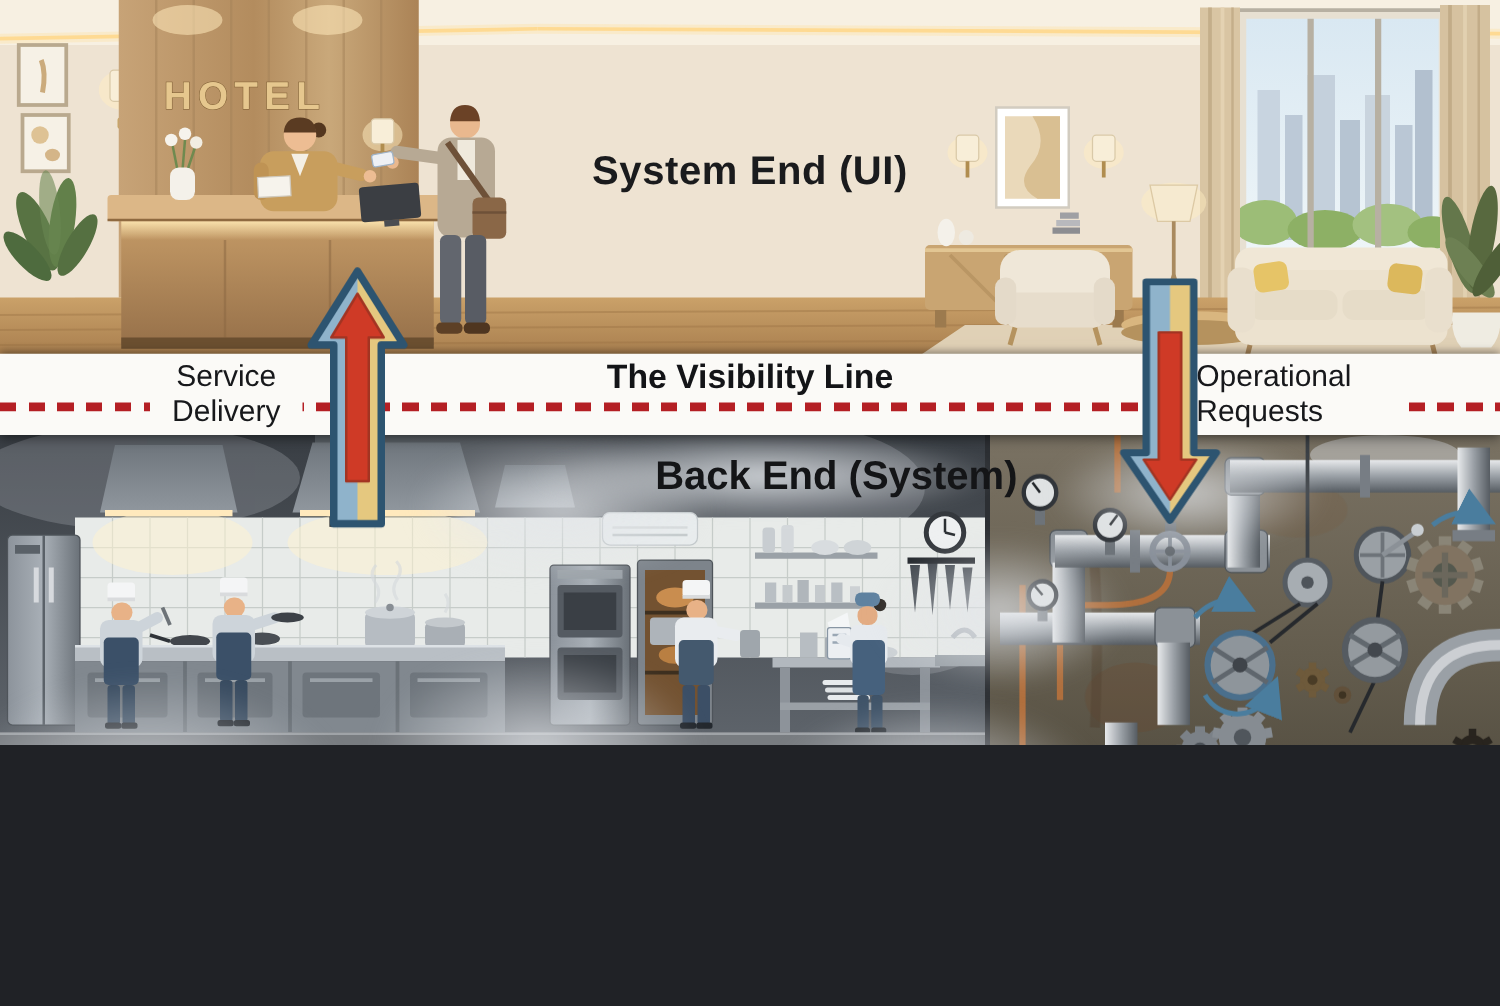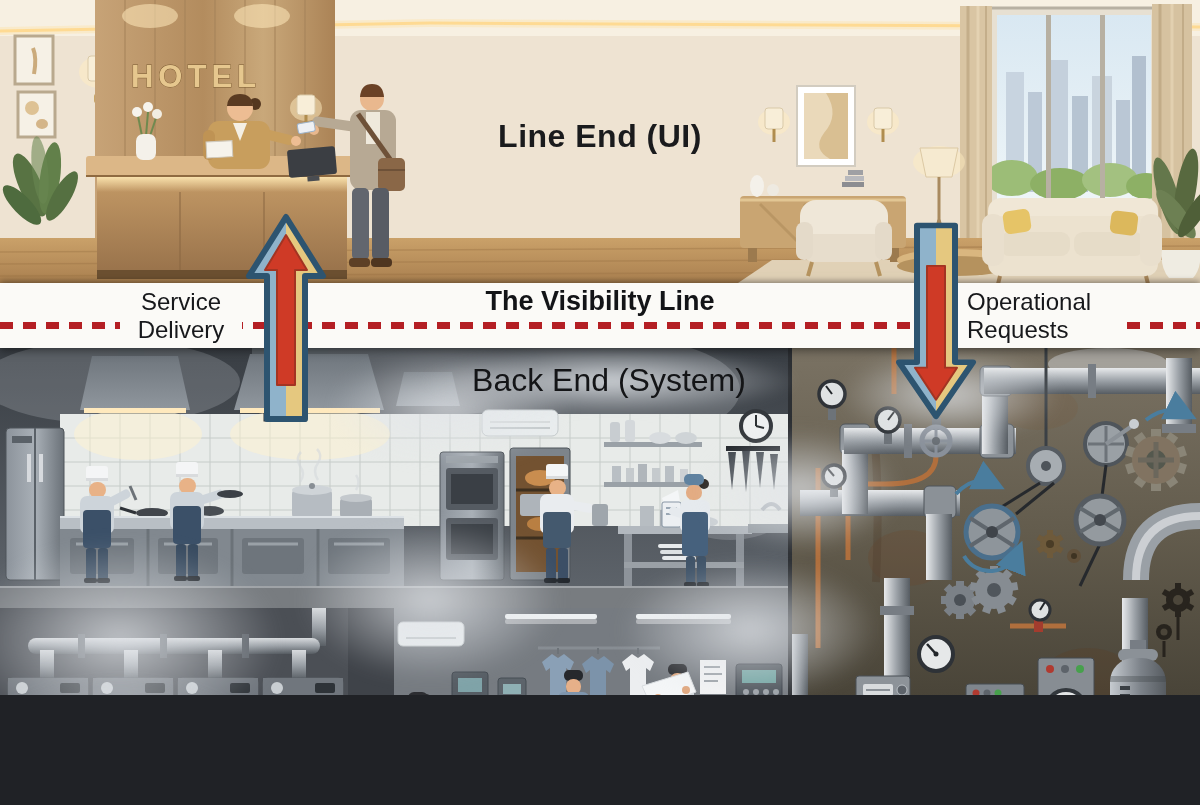--- a/index.html
+++ b/index.html
@@ -2,39 +2,39 @@
 <html style="--dash-red: #b41f24; --band-bg: #fbfaf7; --title-text: #1a1b1d; --arrow-outline: #2d5470; --arrow-blue: #8fb3cb; --arrow-tan: #e5c87f; --arrow-red: #cf3a26; --lobby-wall: #efe5d4; --backend-wall: #454a51;"><head>
 <meta charset="utf-8">
 <style>
   :root{
     --dash-red:#b41f24; --band-bg:#fbfaf7; --title-text:#1a1b1d;
     --arrow-outline:#2d5470; --arrow-blue:#8fb3cb; --arrow-tan:#e5c87f; --arrow-red:#cf3a26;
     --lobby-wall:#efe5d4; --backend-wall:#454a51;
   }
   *{margin:0;padding:0;box-sizing:border-box}
   body{background:#202226;font-family:"Liberation Sans",sans-serif}
-  .stage{position:relative;width:1200px;height:695px;margin:0 auto;overflow:hidden;background:var(--lobby-wall)}
+  .stage{position:relative;width:1200px;height:596px;margin:0 auto;overflow:hidden;background:var(--lobby-wall)}
   .abs{position:absolute}
   
   .front-title{left:400px;top:118px;width:400px;text-align:center;font-size:32px;font-weight:bold;
     color:var(--title-text);letter-spacing:.5px;z-index:3}
-  .back-title{left:404px;top:362px;width:410px;text-align:center;font-size:32px;font-weight:normal;
+  .back-title{left:404px;top:362px;width:410px;text-align:right;font-size:32px;font-weight:bold;
     color:#141517;z-index:4}
   .title-halo{left:420px;top:348px;width:380px;height:66px;z-index:3;
     background:radial-gradient(closest-side,rgba(225,229,233,.85),rgba(225,229,233,0));filter:blur(6px)}
   .band{left:0;top:283px;width:1200px;height:65px;background:var(--band-bg);z-index:6;
     box-shadow:0 -2px 6px rgba(0,0,0,.28),0 3px 9px rgba(0,0,0,.4)}
   .band-title{position:absolute;left:0;top:3px;width:100%;text-align:center;font-size:27px;font-weight:bold;
     color:#131417}
   .dash-line{position:absolute;left:0;top:39px;width:100%;height:7px;
     background:repeating-linear-gradient(90deg,var(--dash-red) 0 13px,transparent 13px 23px)}
   .band-label{position:absolute;top:3px;height:59px;background:var(--band-bg);display:flex;align-items:center;
     font-size:24px;font-weight:normal;color:#17181b;line-height:1.15;z-index:2}
   .band-label.left{left:120px;width:122px;justify-content:center;text-align:center}
-  .band-label.right{left:953px;width:172px;justify-content:flex-start;text-align:left;padding-left:14px}
+  .band-label.right{left:953px;width:172px;justify-content:flex-start;text-align:left;padding-left:4px}
   
   .lobby-svg{left:0;top:0;z-index:1}
   .backend{left:0;top:348px;width:1200px;height:457px;background:var(--backend-wall);z-index:1}
   .scene{position:absolute}
   
   .arrow{z-index:8}
   .ar-out{fill:none;stroke:var(--arrow-outline);stroke-width:6;stroke-linejoin:round}
   .ar-tan{fill:var(--arrow-tan)} .ar-blue{fill:var(--arrow-blue)}
   .ar-red{fill:var(--arrow-red);stroke:#a33422;stroke-width:2;stroke-linejoin:round}
   
@@ -285,21 +285,21 @@
     </g>
     <g>
       <ellipse cx="1168" cy="196" rx="10" ry="40" fill="#64774b" transform="rotate(-16 1168 196)"></ellipse>
       <ellipse cx="1186" cy="190" rx="10" ry="42" fill="#58693f" transform="rotate(10 1186 190)"></ellipse>
       <ellipse cx="1176" cy="214" rx="9" ry="30" fill="#6d8053" transform="rotate(-38 1176 214)"></ellipse>
       <ellipse cx="1196" cy="212" rx="8" ry="30" fill="#4f5f38" transform="rotate(34 1196 212)"></ellipse>
       <path d="M1162 250 h38 q2 18 -7 28 h-24 q-9 -10 -7 -28 z" fill="#efece2"></path>
     </g>
   </svg>
 
-  <div class="abs front-title">Line End (UI)</div>
+  <div class="abs front-title">System End (UI)</div>
 
   <div class="abs backend">
 
     <svg class="scene" style="left:0;top:0" width="788" height="260" viewBox="0 0 788 260">
       <defs>
         <linearGradient id="wallK" x1="0" y1="0" x2="0" y2="1">
           <stop offset="0" stop-color="#393e44"></stop>
             <stop offset="1" stop-color="#60666d"></stop>
         </linearGradient>
         <linearGradient id="hoodG" x1="0" y1="0" x2="0" y2="1">

